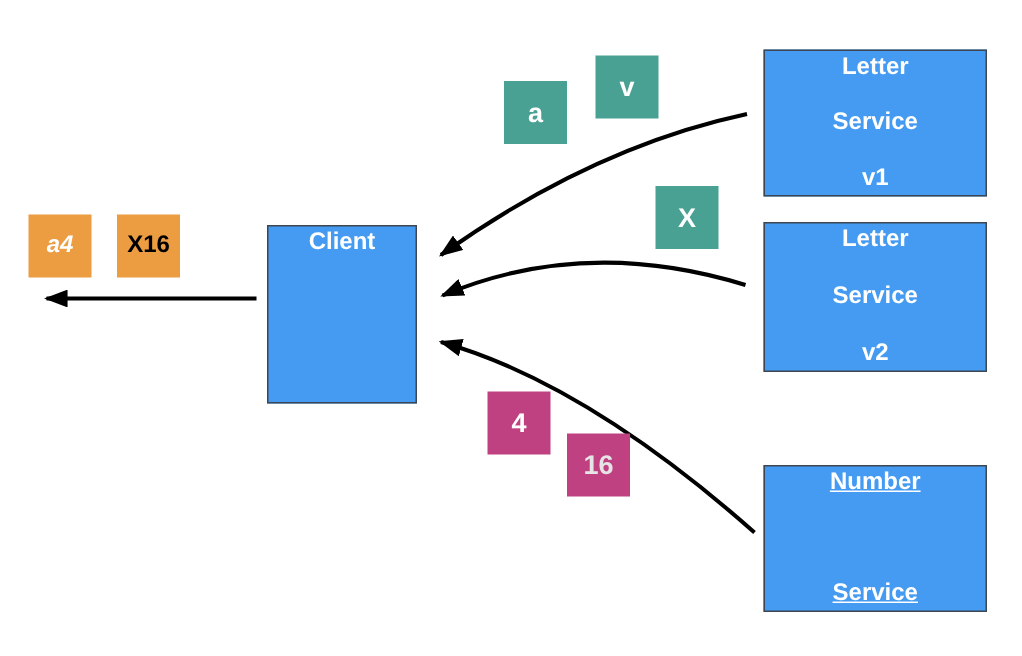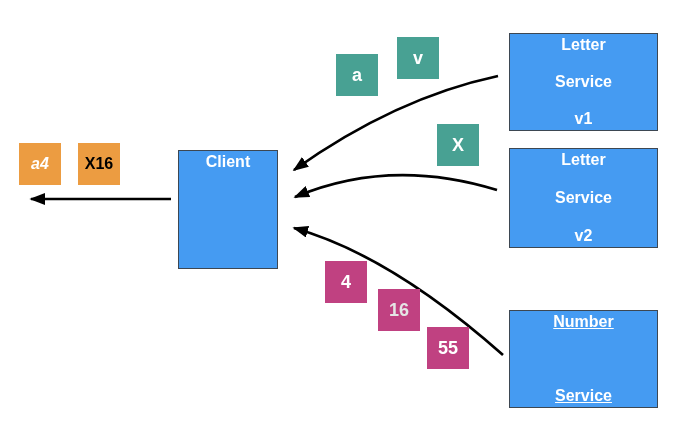--- a/index.html
+++ b/index.html
@@ -100,23 +100,20 @@
   <div class="token letter tok-x" style="background-color: rgb(72, 161, 147); color: rgb(255, 255, 255);">
     <span>X</span>
   </div>
 
   <div class="token number tok-4" style="background-color: rgb(192, 65, 129); color: rgb(255, 255, 255);">
     <span>4</span>
   </div>
   <div class="token number tok-16" style="background-color: rgb(192, 65, 129); color: #e5e5e5;">
     <span>16</span>
   </div>
-  <div class="token number tok-55" style="background-color: rgb(192, 65, 129); color: rgb(255, 255, 255);">
-    <span>55</span>
-  </div>
 
   <div class="node node-client" style="background-color: rgb(69, 155, 242); border-color: rgb(61, 71, 82); color: rgb(255, 255, 255);">
     <span class="line">Client</span>
   </div>
 
   <div class="node node-letter-v1" style="background-color: rgb(69, 155, 242); border-color: rgb(61, 71, 82); color: rgb(255, 255, 255);">
     <span class="line">Letter</span>
     <span class="line">Service</span>
     <span class="line">v1</span>
   </div>

